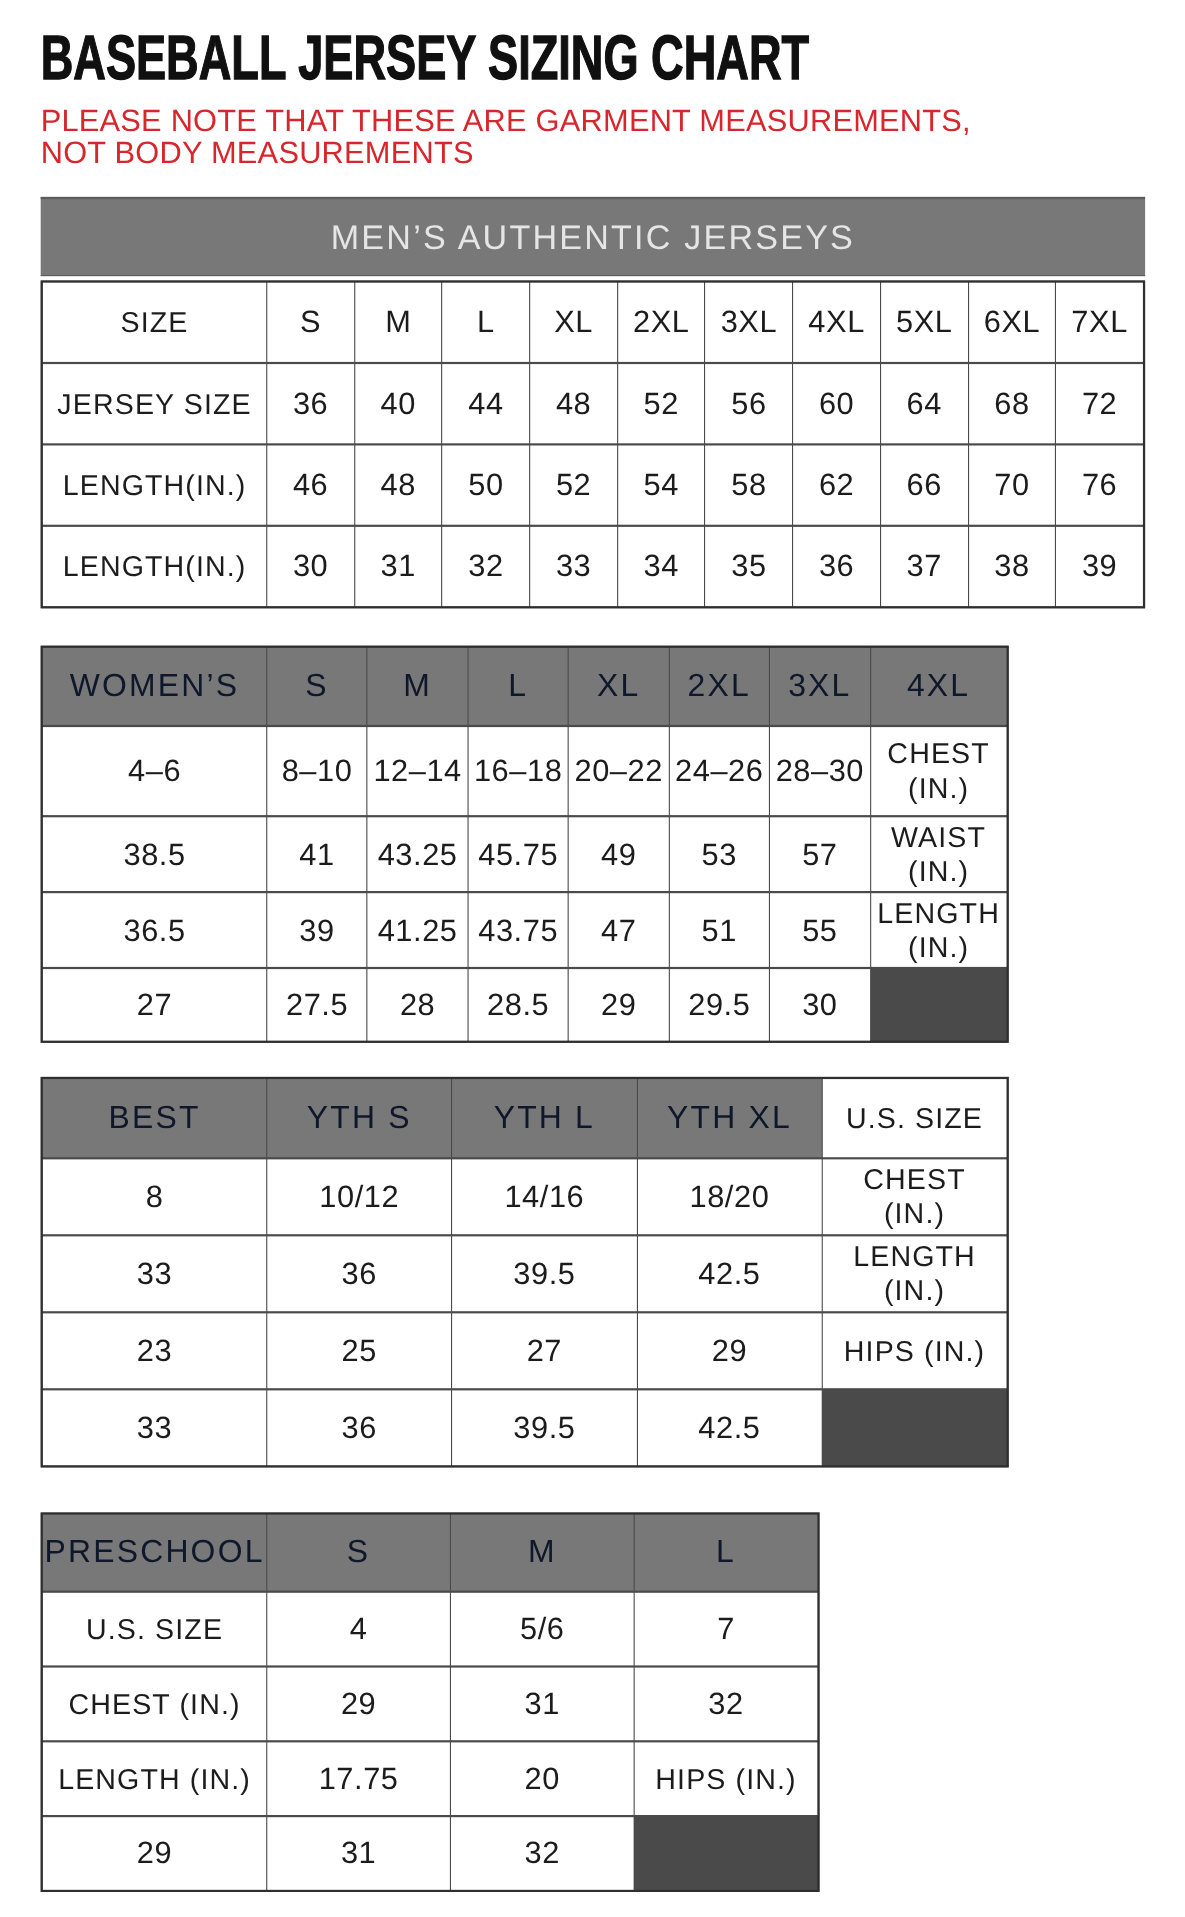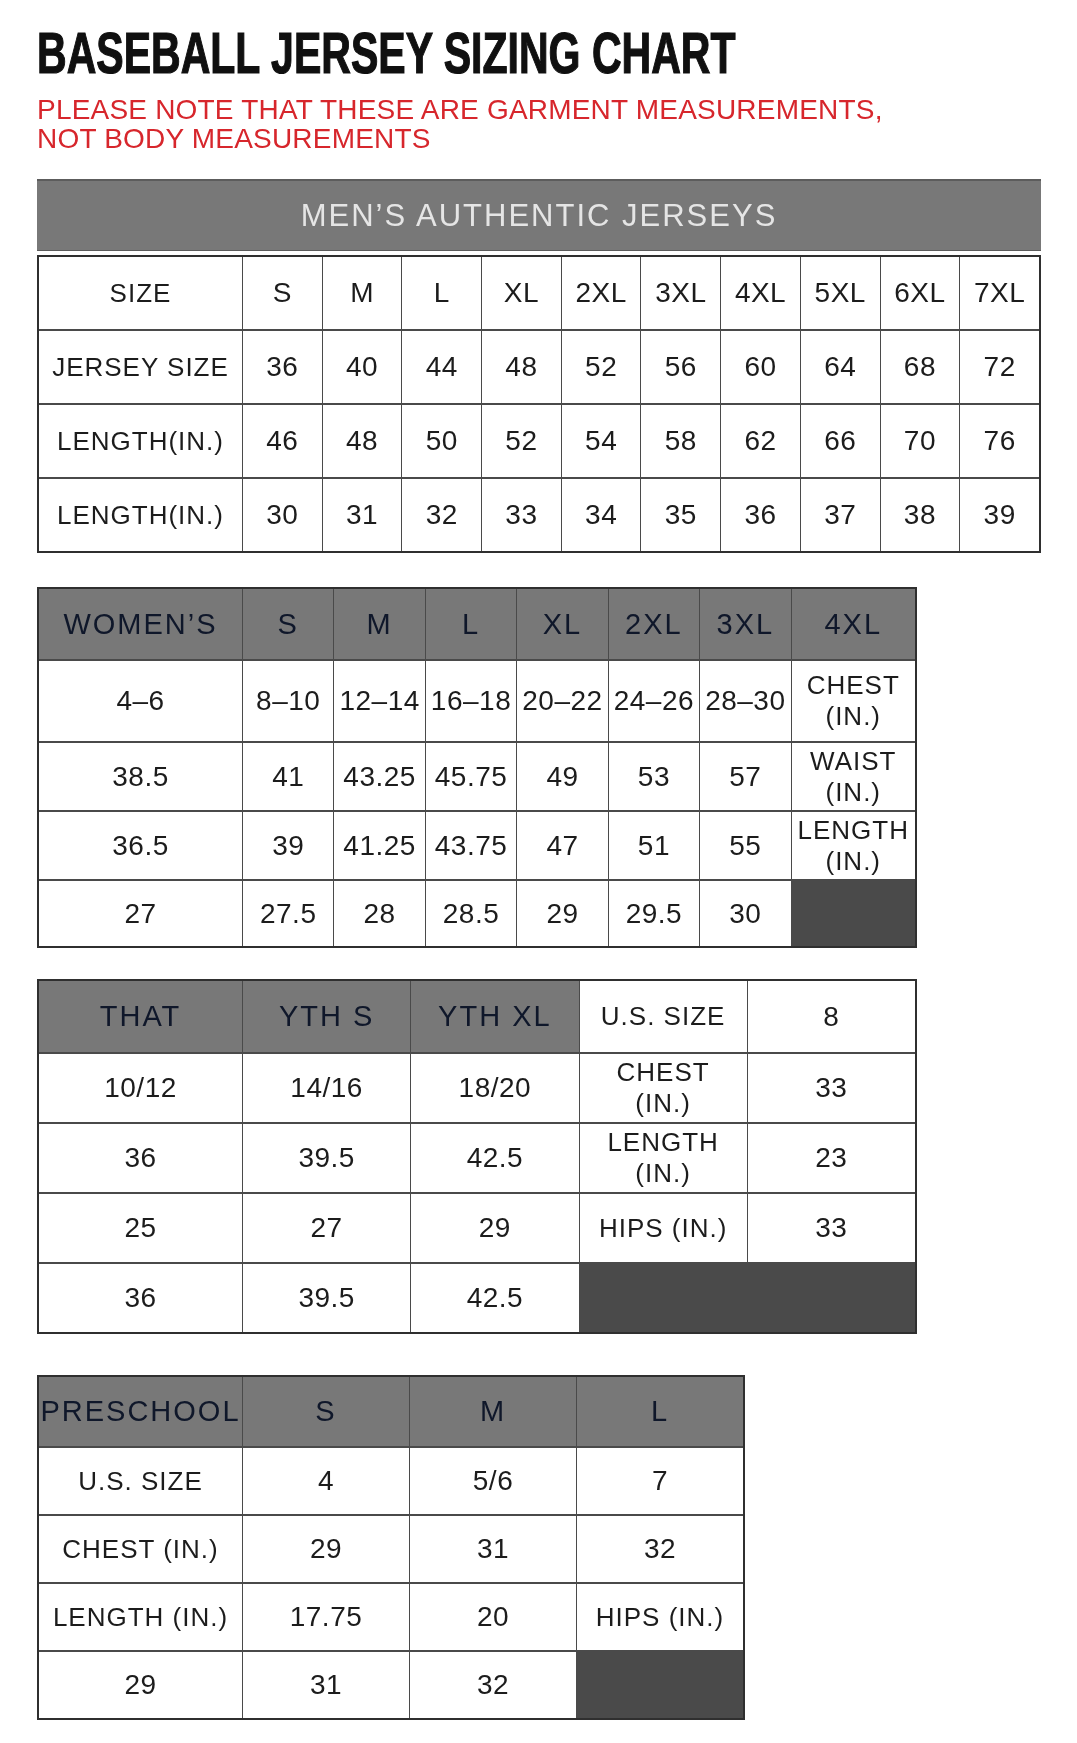--- a/index.html
+++ b/index.html
@@ -163,22 +163,23 @@
       <div class="cell vc">27</div>
       <div class="cell vc">27.5</div>
       <div class="cell vc">28</div>
       <div class="cell vc">28.5</div>
       <div class="cell vc">29</div>
       <div class="cell vc">29.5</div>
       <div class="cell vc">30</div>
     </div>
 
   <div class="tbl boys">
-      <div class="cell hc">THAT</div>
+      <div class="cell hc">BEST</div>
       <div class="cell hc">YTH S</div>
+      <div class="cell hc">YTH L</div>
       <div class="cell hc">YTH XL</div>
       <div class="cell lc">U.S. SIZE</div>
       <div class="cell vc">8</div>
       <div class="cell vc">10/12</div>
       <div class="cell vc">14/16</div>
       <div class="cell vc">18/20</div>
       <div class="cell lc">CHEST (IN.)</div>
       <div class="cell vc">33</div>
       <div class="cell vc">36</div>
       <div class="cell vc">39.5</div>

